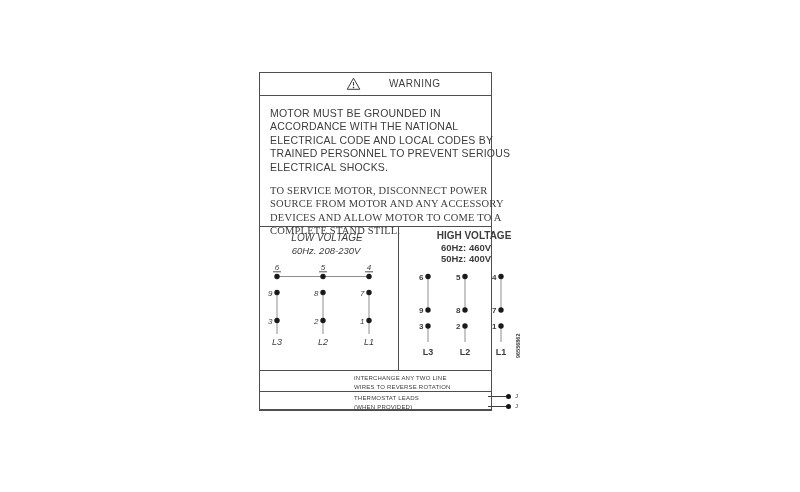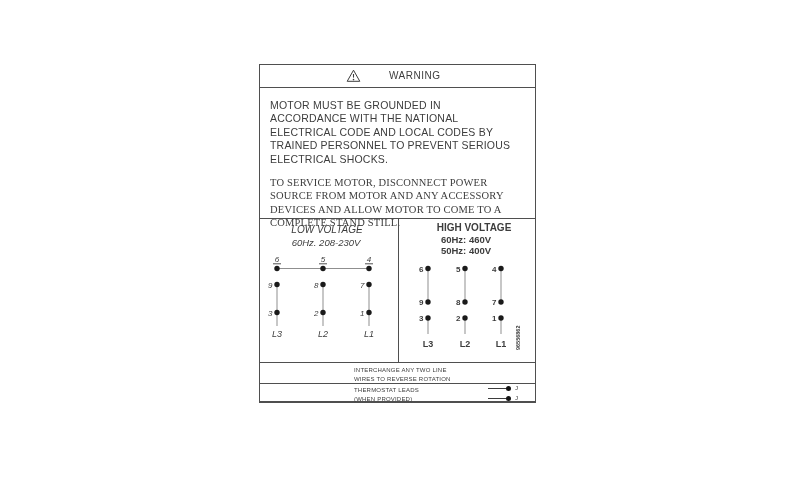--- a/index.html
+++ b/index.html
@@ -2,21 +2,21 @@
 <html><head>
 <meta charset="utf-8">
 <style>
   html,body{margin:0;padding:0;}
   body{
     width:800px;height:492px;position:relative;background:#ffffff;
     font-family:"Liberation Sans", sans-serif;color:#3d3d3d;
     -webkit-font-smoothing:antialiased;
   }
   .label{
-    position:absolute;left:259px;top:64px;width:277px;height:339px;
+    position:absolute;left:259px;top:72px;width:233px;height:339px;
     border:1px solid #4f4f4f;border-bottom-width:2px;box-sizing:border-box;background:#fff;
   }
   .hdr{height:23px;border-bottom:1px solid #4f4f4f;box-sizing:border-box;position:relative;}
   .hdr .tri{position:absolute;left:86px;top:4px;}
   .hdr .wtxt{position:absolute;left:129px;top:5px;font-size:10px;letter-spacing:0.5px;color:#3d3d3d;}
   .wsec{height:131px;border-bottom:1px solid #4f4f4f;box-sizing:border-box;padding:11px 0 0 10px;}
   .wsec p{margin:0;width:246px;font-size:10.5px;line-height:13.4px;letter-spacing:0.2px;}
   .wsec p.p2{margin-top:10px;font-family:Liberation Serif, serif;}
   .diag{height:144px;border-bottom:1px solid #4f4f4f;box-sizing:border-box;display:flex;}
   .lv{width:138px;font-style:italic;}

